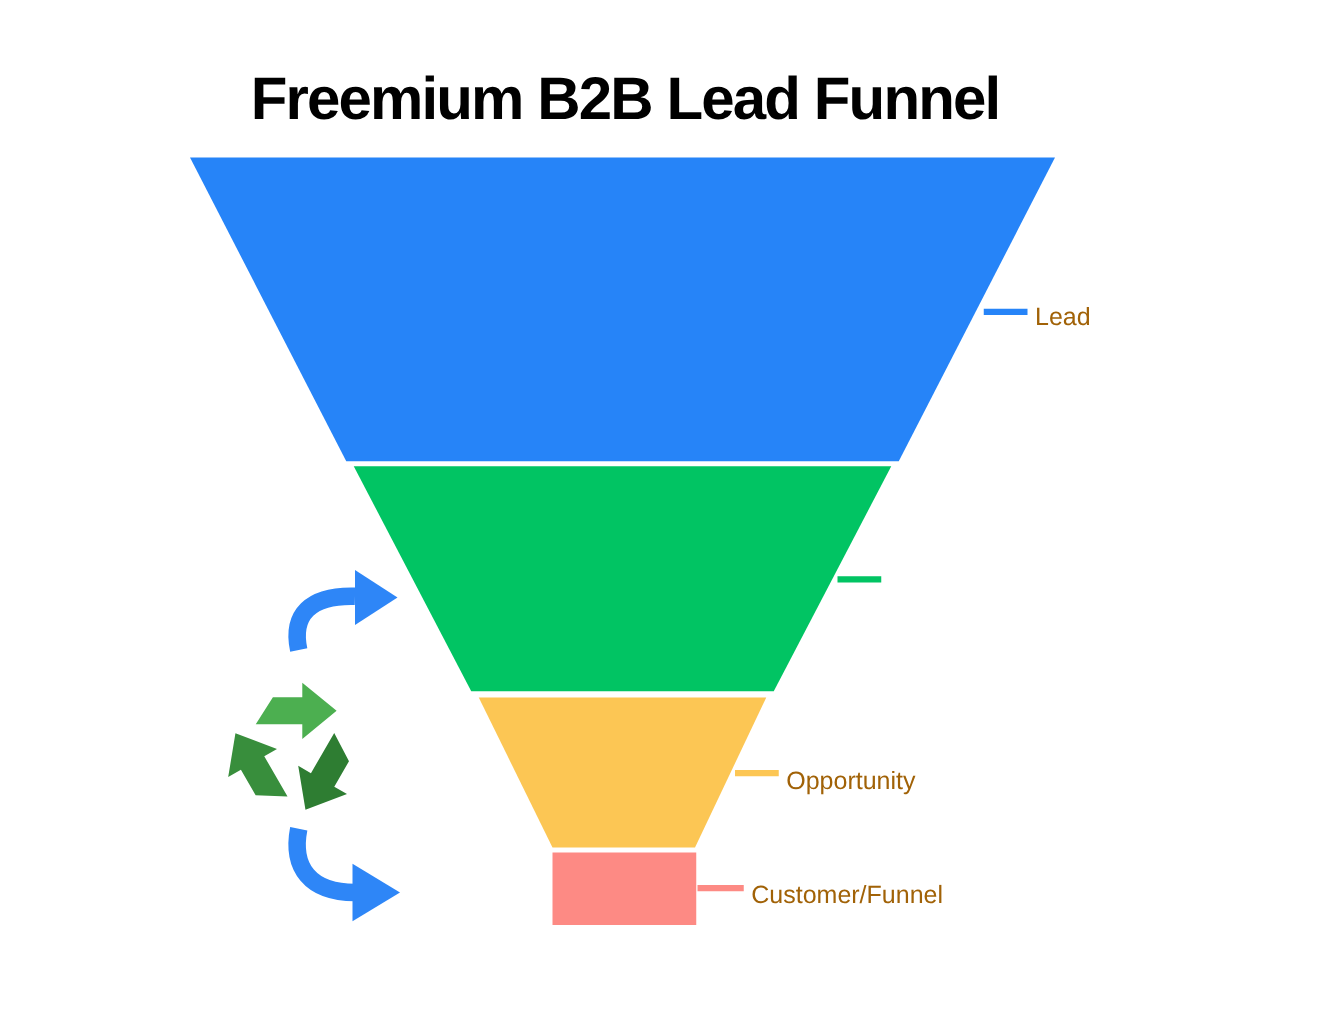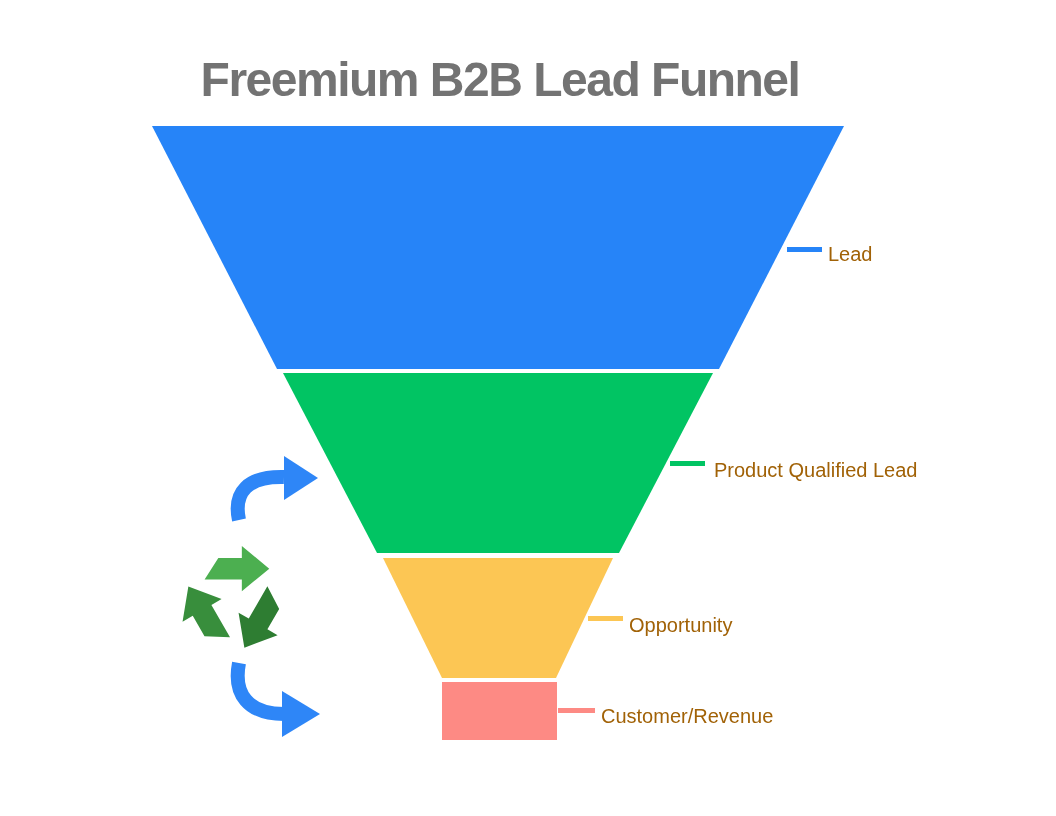--- a/index.html
+++ b/index.html
@@ -19,21 +19,21 @@
   }
   .page-title {
     position: absolute;
     top: 52px;
     left: 500px;
     transform: translateX(-50%);
     white-space: nowrap;
     font-size: 48px;
     font-weight: 800;
     letter-spacing: -1.5px;
-    color: #737373;
+    color: #000000;
     z-index: 2;
   }
   .diagram-svg {
     position: absolute;
     top: 0;
     left: 0;
     z-index: 1;
   }
   .stage-label {
     position: absolute;
@@ -78,17 +78,16 @@
     </g>
 
     <g transform="translate(234,601) scale(0.98)">
       <path d="M -30 -22 L -16 -44 L 8 -44 L 8 -56 L 36 -33 L 8 -10 L 8 -22 Z" fill="#4caf50"></path>
       <path d="M -30 -22 L -16 -44 L 8 -44 L 8 -56 L 36 -33 L 8 -10 L 8 -22 Z" transform="rotate(120)" fill="#2e7d32"></path>
       <path d="M -30 -22 L -16 -44 L 8 -44 L 8 -56 L 36 -33 L 8 -10 L 8 -22 Z" transform="rotate(240)" fill="#388e3c"></path>
     </g>
   </svg>
 
   <div class="stage-label label-lead">Lead</div>
-  <div class="stage-label label-pql">Product Qualified Lead</div>
   <div class="stage-label label-opportunity">Opportunity</div>
-  <div class="stage-label label-customer">Customer/Revenue</div>
+  <div class="stage-label label-customer">Customer/Funnel</div>
 
 </div>
 
 </body></html>

